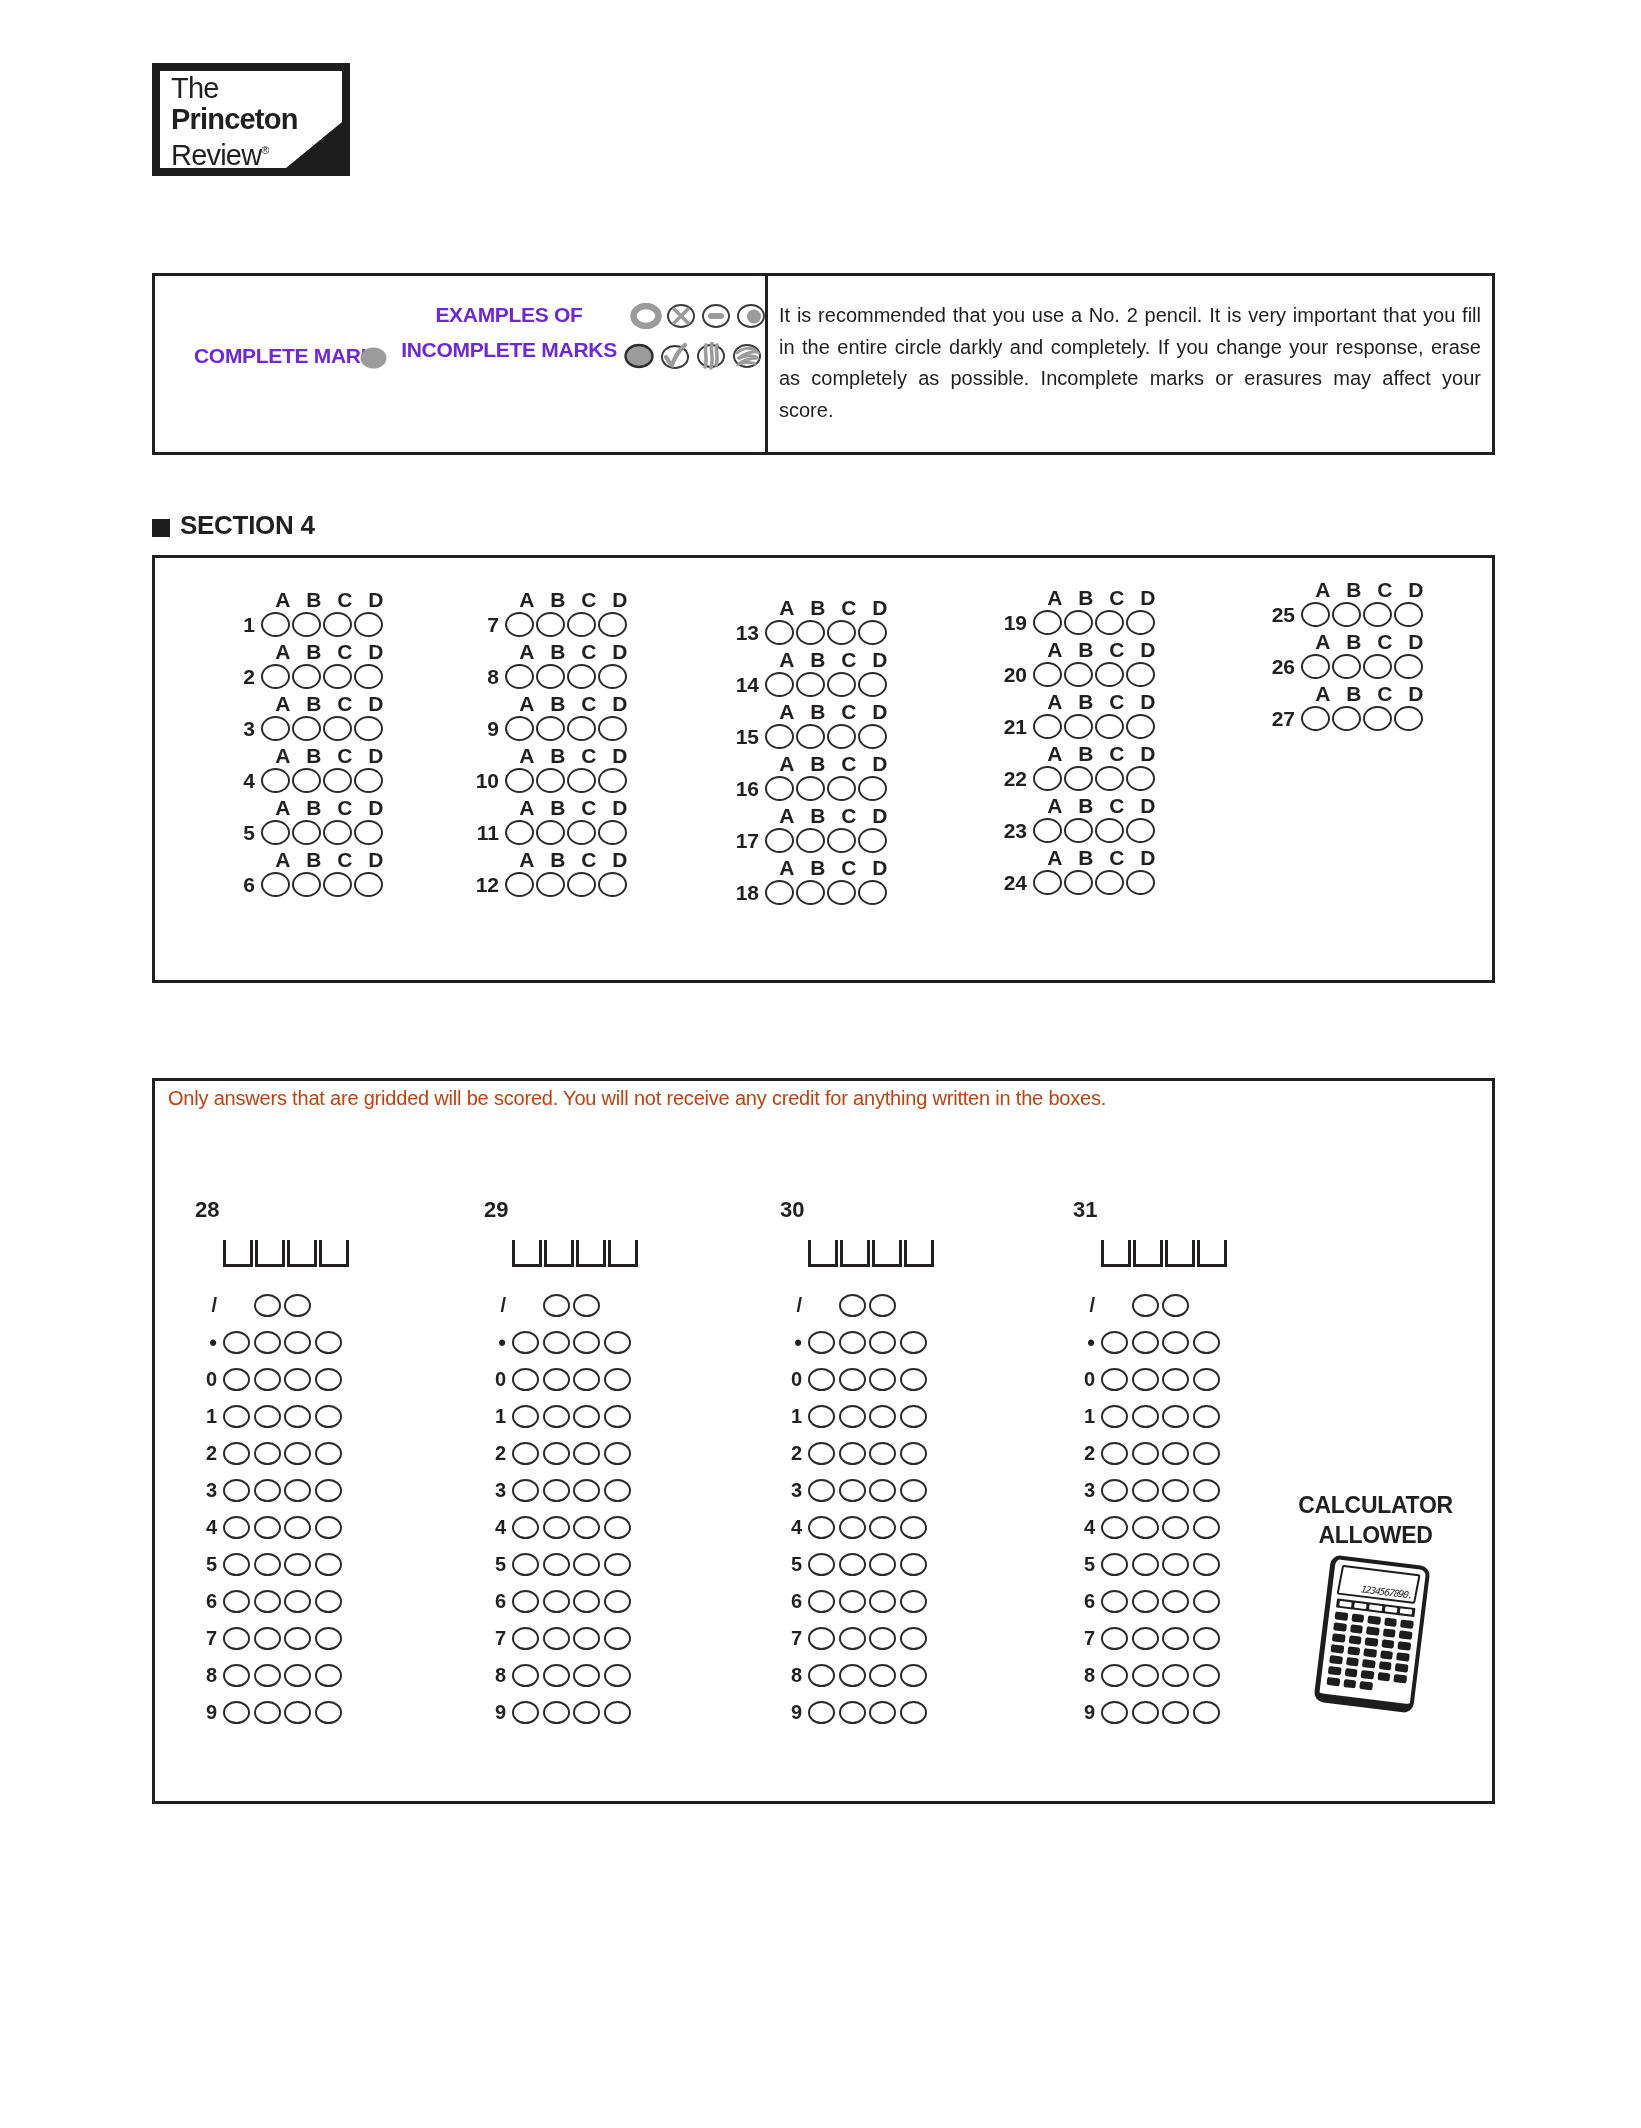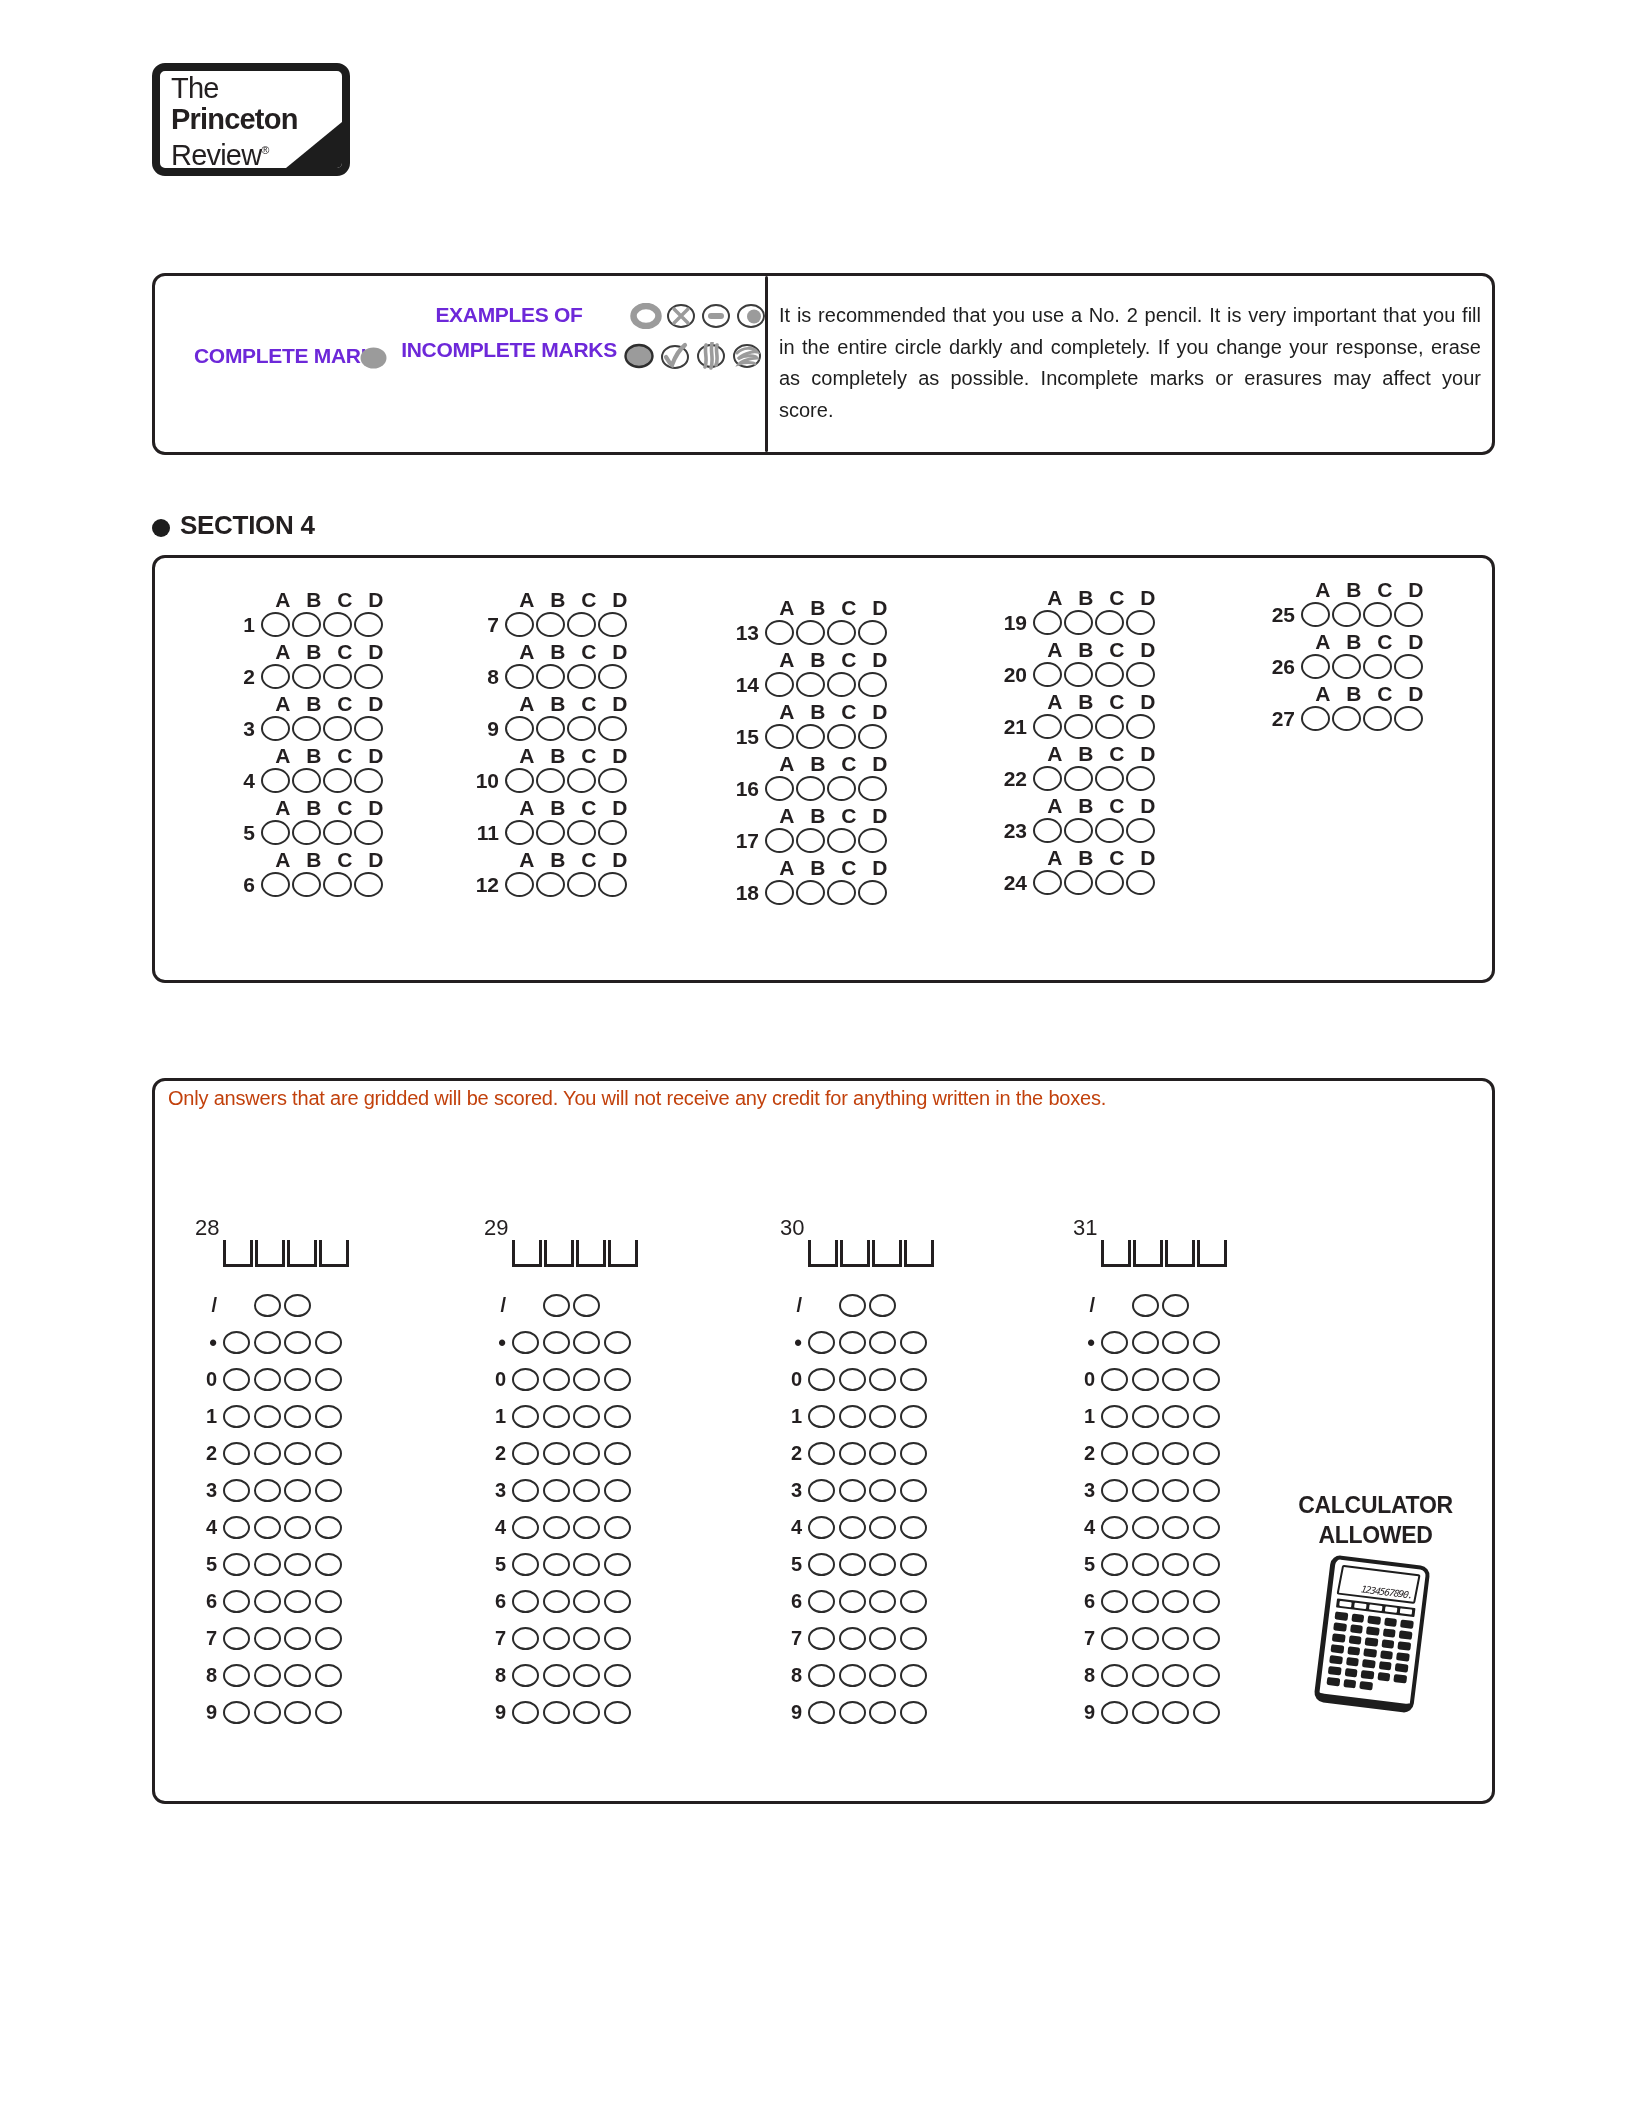--- a/index.html
+++ b/index.html
@@ -1,19 +1,19 @@
 <!DOCTYPE html>
 <html><head>
 <meta charset="utf-8">
 <style>
   * { margin:0; padding:0; box-sizing:border-box; }
   html,body { background:#e8e8e8; }
   body { font-family:"Liberation Sans", sans-serif; color:#231f20; }
   .page { position:relative; width:1641px; height:2128px; background:#ffffff; overflow:hidden; }
-  .abs { position:absolute;border-radius:13px; }
+  .abs { position:absolute; }
 
   
   .logo { left:152px; top:63px; width:198px; height:113px; border:8px solid #1d1d1d; background:#fff; overflow:hidden; }
   .logo-text { margin:2px 0 0 11px; font-size:29px; line-height:31px; letter-spacing:-0.8px; color:#231f20; position:relative; z-index:2; }
   .logo-text .bold { font-weight:bold; }
   .logo-reg { font-size:11px; vertical-align:super; }
   .logo-tri { position:absolute; right:0; bottom:0; width:0; height:0; border-left:56px solid transparent; border-bottom:46px solid #1d1d1d; z-index:1; }
 
   
   .bar { left:152px; top:235px; width:1343px; height:38px; background:#1b1b1b; color:#fff; font-weight:bold; font-size:24px; line-height:38px; padding-left:15px; letter-spacing:-0.3px; }
@@ -36,21 +36,21 @@
   .s4-head span { width:31px; text-align:center; font-weight:bold; font-size:21px; letter-spacing:-0.5px; }
   .s4-row { display:flex; align-items:center; margin-top:0px; }
   .s4-num { width:44px; text-align:right; padding-right:6px; font-weight:bold; font-size:21px; }
   .bubble { border:2px solid #2b2b2b; border-radius:50%; background:#fff; flex:none; }
   .s4-bubble { width:29px; height:25px; margin-right:2px; }
 
   
   .gridbox { left:152px; top:1078px; width:1343px; height:726px; border:3px solid #231f20; background:#fff; }
   .note { left:168px; top:1087px; font-size:20px; color:#c2410c; letter-spacing:-0.2px; }
   .g-block { position:absolute; width:170px; }
-  .g-num { font-weight:normal; font-size:22px;margin-top:18px; }
+  .g-num { font-weight:bold; font-size:22px; }
   .g-cells { position:absolute; left:28px; top:43px; display:flex; gap:2px; }
   .g-cell { width:30px; height:27px; border:3px solid #231f20; border-top:none; background:#fff; }
   .g-rows { position:absolute; left:-24px; top:90px; }
   .g-row { display:flex; align-items:center; height:37px; }
   .g-label { width:46px; text-align:right; font-weight:bold; font-size:20px; }
   .g-label.dot { font-size:22px; }
   .g-bub-wrap { display:flex; margin-left:6px; width:125px; }
   .g-bubble { width:27px; height:23px; margin-right:3.5px; }
   .g-spacer { width:30.5px; flex:none; }
 

